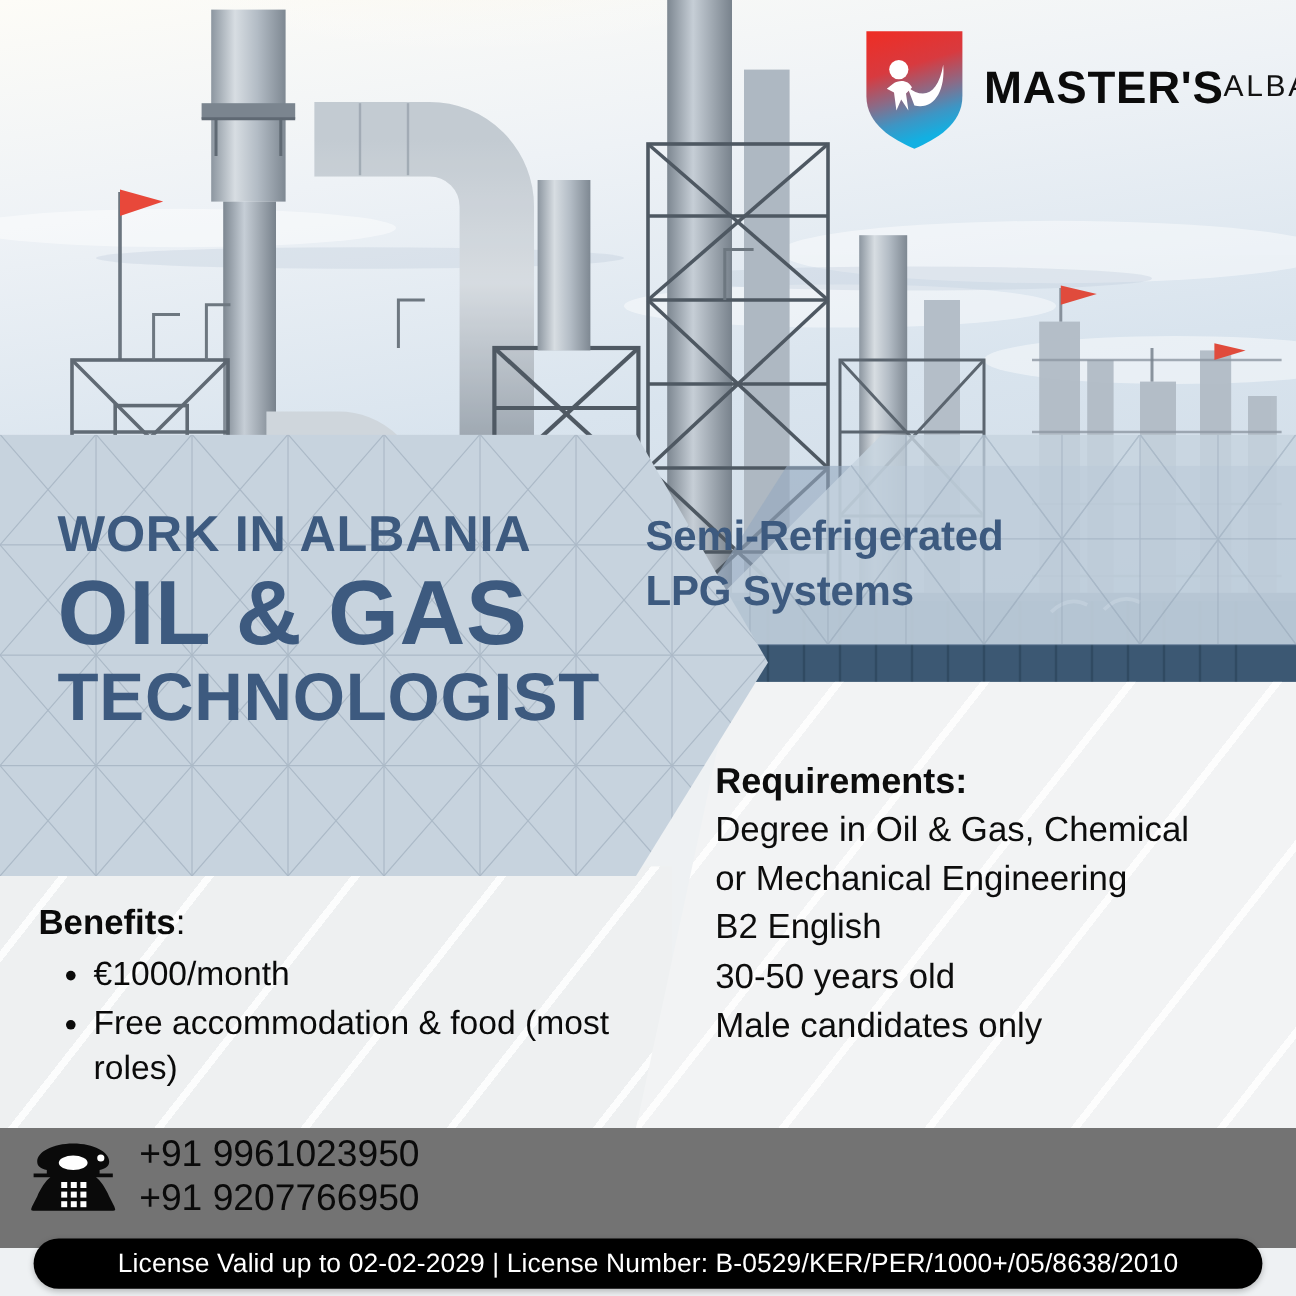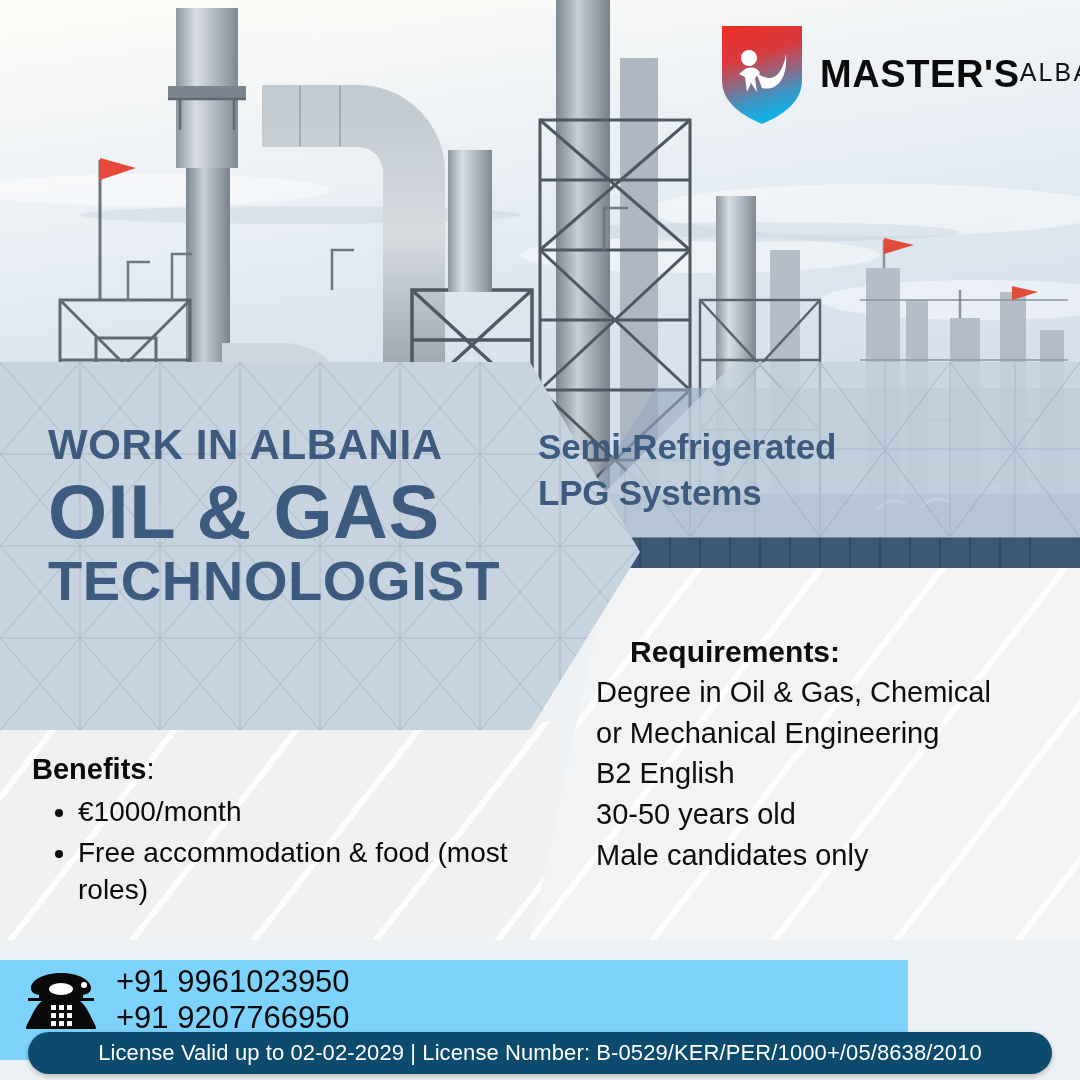--- a/index.html
+++ b/index.html
@@ -71,39 +71,39 @@
 
   
   .benefits{position:absolute;left:32px;top:752px;z-index:24;color:#0a0a0a;width:480px;}
   .benefits .b-title{font-size:29px;line-height:1.2;}
   .benefits .b-title b{font-weight:bold;text-align:center;}
   .benefits ul{margin:6px 0 0 0;padding-left:46px;list-style:disc;}
   .benefits li{font-size:28px;line-height:1.33;margin-top:4px;}
 
   
   .requirements{position:absolute;left:596px;top:632px;z-index:24;color:#0d0d0d;width:470px;}
-  .requirements .r-title{font-size:30px;font-weight:bold;line-height:1.3;margin-left:34px;}
+  .requirements .r-title{font-size:30px;font-weight:bold;line-height:1.3;}
   .requirements .r-line{font-size:29px;line-height:1.30;margin-top:3px;}
 
   
-  .contact{position:absolute;left:0;top:960px;width:908px;height:100px;background:#7dd3fc;z-index:30;}
+  .contact{position:absolute;left:0;top:940px;width:1080px;height:100px;background:#737373;z-index:30;}
   .phone-block{position:absolute;left:24px;top:4px;display:flex;align-items:center;gap:18px;}
   .phone-ico{width:74px;height:62px;flex:0 0 auto;}
   .phone-nums{display:flex;flex-direction:column;line-height:1.16;color:#0a0a0a;}
   .phone-nums span{font-size:31px;}
   .email-block{position:absolute;left:512px;top:4px;display:flex;align-items:center;gap:20px;}
   .mail-ico{width:90px;height:66px;flex:0 0 auto;}
   .email-text{display:flex;flex-direction:column;line-height:1.15;color:#101b33;}
   .email-text .e1{font-size:27px;}
   .email-text .e2{font-size:31px;}
 
   
   .license{
     position:absolute;left:28px;top:1032px;width:1024px;height:42px;
-    background:#0c4a6e;border-radius:24px;z-index:32;
+    background:#000000;border-radius:24px;z-index:32;
     display:flex;align-items:center;justify-content:center;
     box-shadow:0 2px 5px rgba(0,0,0,.25);
   }
   .license span{color:#ffffff;font-size:22px;letter-spacing:.1px;white-space:nowrap;}
 </style>
 </head>
 <body>
 
 <div class="poster">
 

